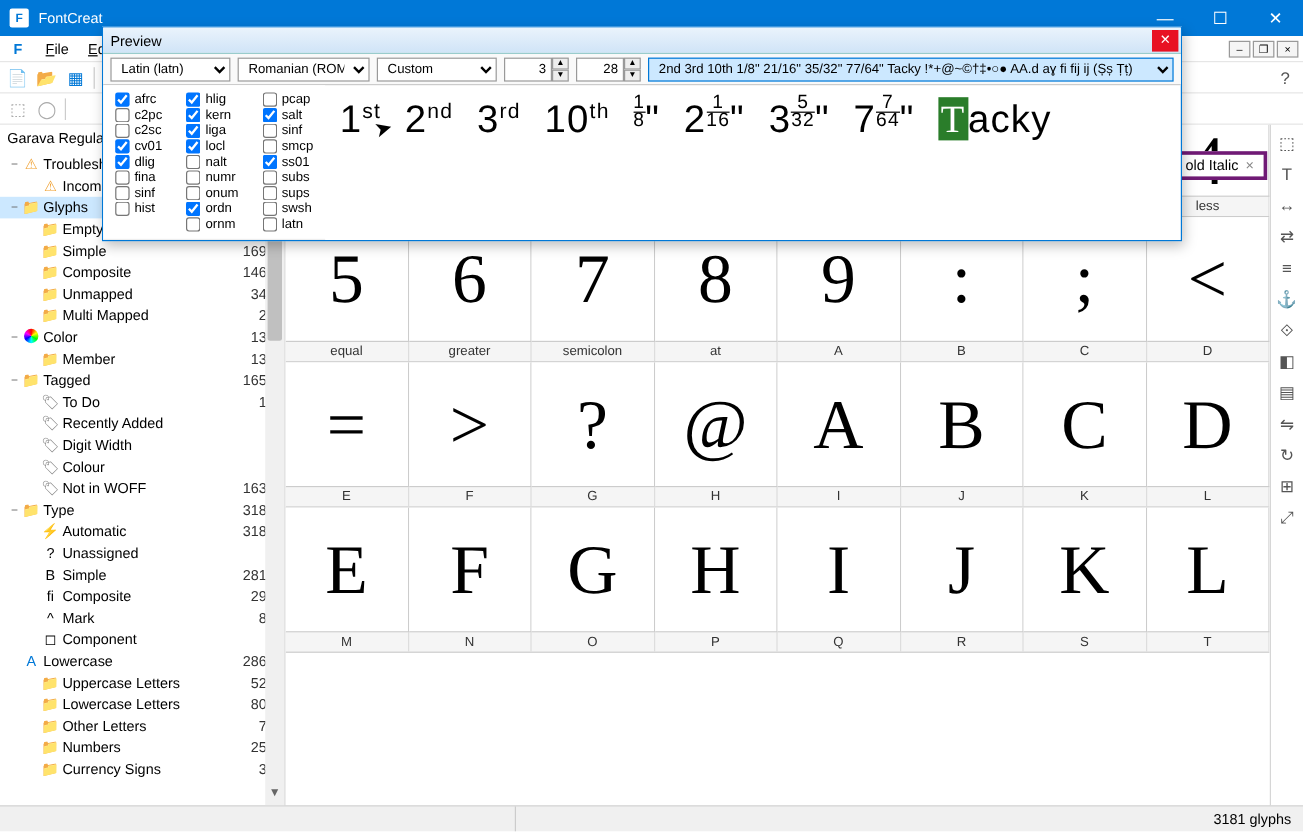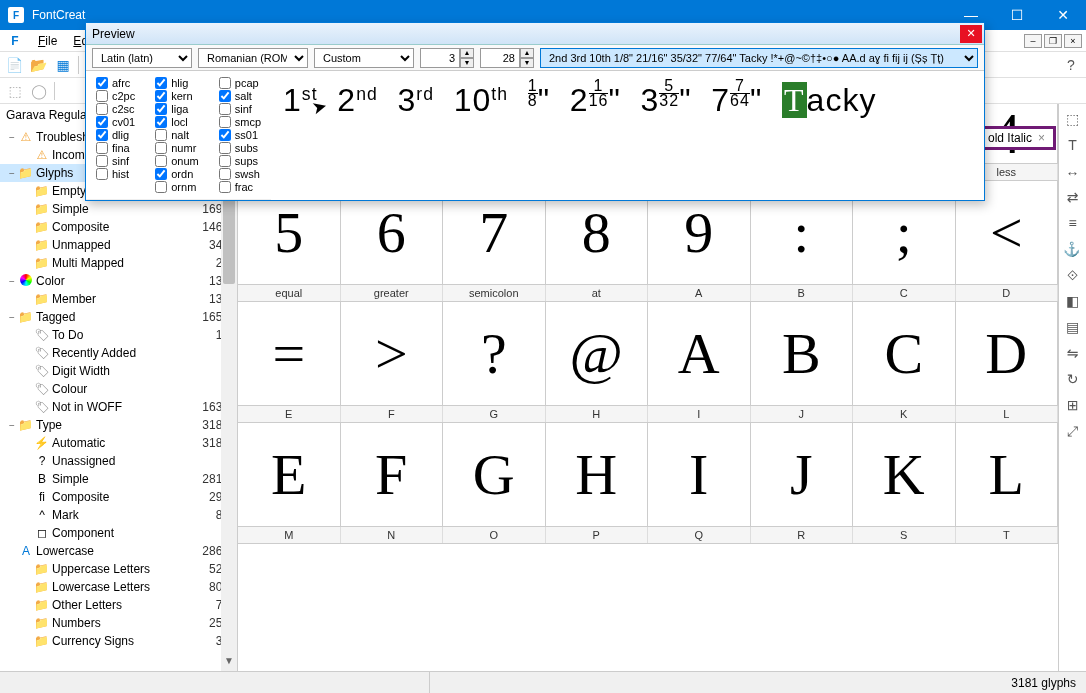--- a/index.html
+++ b/index.html
@@ -594,21 +594,21 @@
           <label>
             <input type="checkbox" style="">
             <span>sups</span>
           </label>
           <label>
             <input type="checkbox" style="">
             <span>swsh</span>
           </label>
           <label>
             <input type="checkbox" style="">
-            <span>frac</span>
+            <span>latn</span>
           </label>
         </div>
     </div>
     <div class="preview-render" style="flex:1;">
       <div class="line1">
         <span>1</span><sup>st</sup>
         &nbsp;<span>2</span><sup>nd</sup>
         &nbsp;<span>3</span><sup>rd</sup>
         &nbsp;<span>10</span><sup>th</sup>
         &nbsp;<span class="frac"><span class="n">1</span><span class="d">8</span></span><span>"</span>

